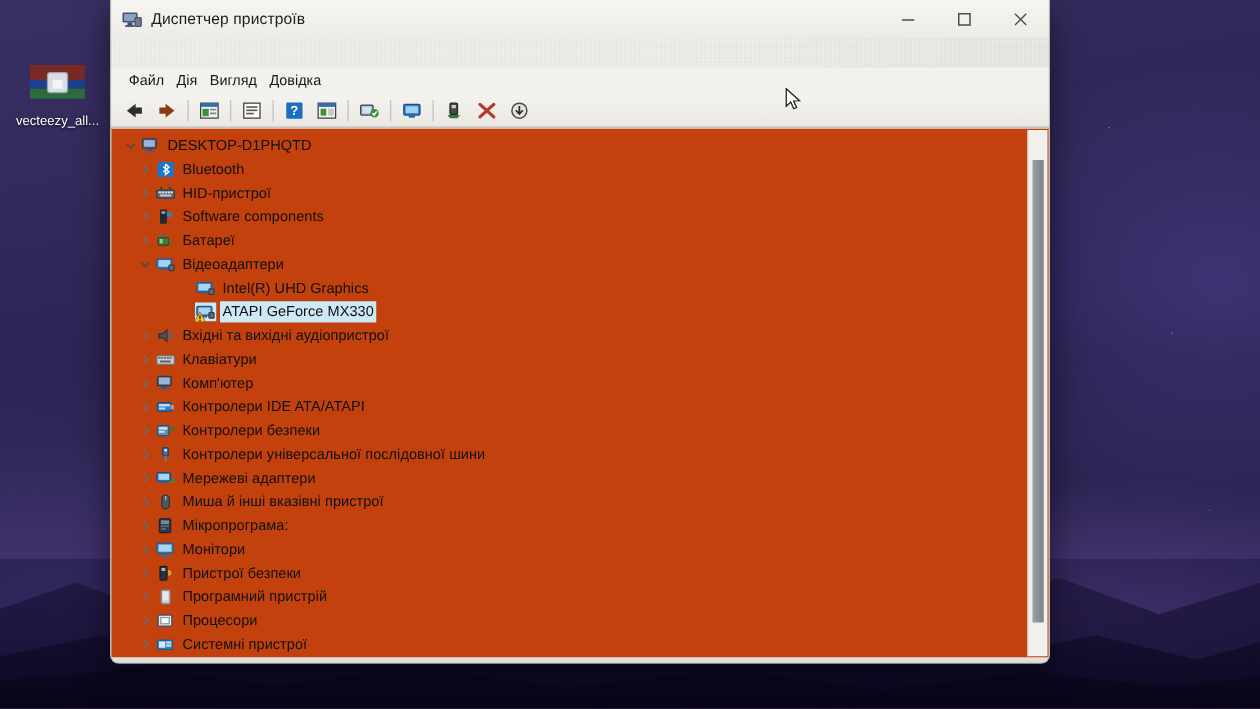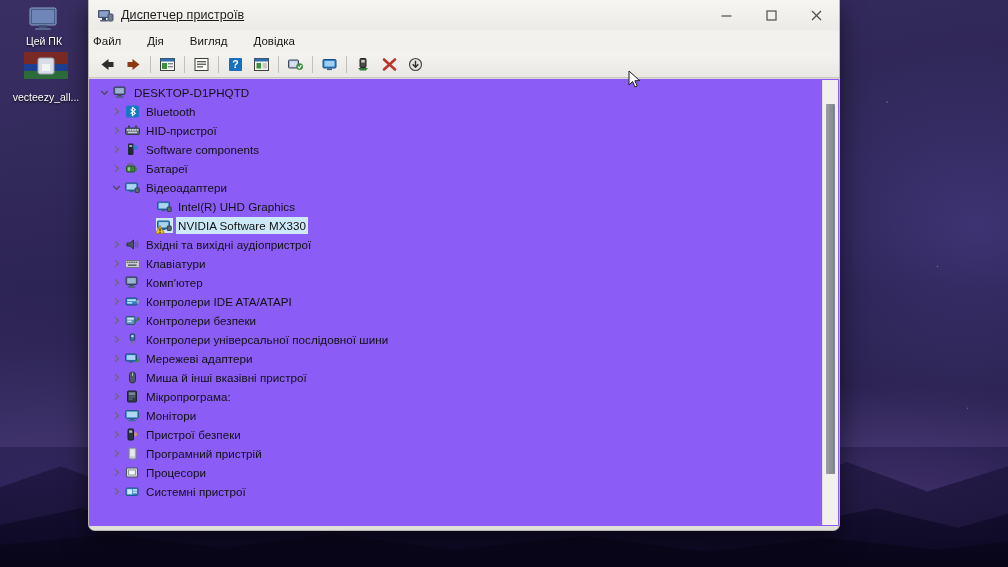--- a/index.html
+++ b/index.html
@@ -73,40 +73,40 @@
       repeating-linear-gradient(90deg, rgba(0,0,0,.030) 0 1px, rgba(255,255,255,.035) 1px 2px),
       repeating-linear-gradient(0deg, rgba(0,0,0,.013) 0 1px, rgba(255,255,255,.015) 1px 3px),
       linear-gradient(120deg, rgba(255,255,255,.22), rgba(0,0,0,0) 45%, rgba(0,0,0,.06));
     mix-blend-mode:multiply; opacity:.85;
   }
 
   
   #titlebar { height:30px; background:linear-gradient(to bottom,#f6f5f2,#ecebe7);
               display:flex; align-items:center; padding-left:8px; flex:0 0 auto; position:relative; z-index:2; }
   #titlebar .tb-icon { width:17px; height:15px; margin-right:7px; flex:0 0 auto; }
-  #window-title { font-size:12.5px; color:#1c1c1c; letter-spacing:.1px;text-decoration:underline; }
+  #window-title { font-size:12.5px; color:#1c1c1c; letter-spacing:.1px; }
   .win-controls { margin-left:auto; display:flex; height:30px; }
   .wc { width:45px; height:30px; display:flex; align-items:center; justify-content:center; }
   .wc svg { opacity:.82; }
 
   
   #menubar { height:22px; background:#f2f1ed; display:flex; align-items:center;
-             padding-left:1px; gap:20px; flex:0 0 auto; position:relative; z-index:2; }
+             padding-left:11px; gap:4px; flex:0 0 auto; position:relative; z-index:2;margin-top:24px; }
   .menu-item { font-size:11.5px; color:#161616; padding:2px 3px; cursor:default; }
 
   
   #toolbar { height:26px; background:linear-gradient(to bottom,#f4f3ef,#e9e8e3);
              border-bottom:1px solid #c9c7c1;
              display:flex; align-items:center; padding-left:6px; gap:1px;
              flex:0 0 auto; position:relative; z-index:2; }
   .tb-btn { width:25px; height:22px; display:flex; align-items:center; justify-content:center; }
   .tb-sep { width:1px; height:17px; background:#c2c0ba; margin:0 3px; }
 
   
-  #tree-pane { flex:1 1 auto; background:#8b5cf6; position:relative; overflow:hidden;
+  #tree-pane { flex:1 1 auto; background:#c2410c; position:relative; overflow:hidden;
                border-top:1px solid #dcdad4; z-index:1; }
   #tree { padding:4px 0 0 6px; position:absolute; left:0; top:0; right:17px; }
   .row { height:19px; display:flex; align-items:center; white-space:nowrap; }
   .row .chev { width:15px; flex:0 0 15px; display:flex; align-items:center; justify-content:center; }
   .row .ico  { width:17px; height:15px; flex:0 0 17px; margin-right:5px; position:relative; }
   .row .lbl  { font-size:11.6px; color:#111; letter-spacing:.05px; }
   .lvl0 { padding-left:2px; }
   .lvl1 { padding-left:14px; }
   .lvl2 { padding-left:46px; }
   .row.selected .lbl { background:#cde8f7; box-shadow:0 0 0 2px #cde8f7; }
@@ -127,31 +127,20 @@
 </head>
 <body>
 
 <div id="desktop">
   <div class="stars"></div>
   <div class="mist"></div>
   <div class="ridge r1"></div>
   <div class="ridge r2"></div>
   <div class="ridge r3"></div>
 
-  <div class="dk-icon" id="icon-this-pc">
-    <span class="glyph">
-      <svg viewBox="0 0 34 26" width="34" height="26">
-        <rect x="3" y="2" width="26" height="17" rx="1.5" fill="#4a5d86" stroke="#8fa6cf" stroke-width="1"></rect>
-        <rect x="5" y="4" width="22" height="13" fill="#6f86b8"></rect>
-        <rect x="12" y="19" width="8" height="3" fill="#3e4f73"></rect>
-        <rect x="8" y="22" width="16" height="2" rx="1" fill="#54668f"></rect>
-      </svg>
-    </span>
-    <span class="dk-label">Цей ПК</span>
-  </div>
 
   <div class="dk-icon" id="icon-vecteezy">
     <span class="glyph">
       <svg viewBox="0 0 52 42" width="52" height="42">
         <rect x="4" y="6" width="44" height="12" fill="#7a2a24"></rect>
         <rect x="4" y="18" width="44" height="7" fill="#1e3f8f"></rect>
         <rect x="4" y="25" width="44" height="8" fill="#2e6b3a"></rect>
         <rect x="18" y="12" width="16" height="16" rx="2" fill="#d9dde6" stroke="#9aa2b2"></rect>
         <rect x="22" y="18" width="8" height="7" fill="#f2f4f8"></rect>
       </svg>
@@ -387,21 +376,21 @@
           <span class="ico"><svg viewBox="0 0 17 15" width="17" height="15">
               <rect x="1.5" y="3" width="12" height="7.5" rx="1" fill="#3f83bf" stroke="#255a8a"></rect>
               <rect x="2.8" y="4.1" width="9.4" height="5.3" fill="#a9d3ef"></rect>
               <rect x="5.5" y="10.5" width="4" height="1.6" fill="#2d628f"></rect>
               <rect x="11.2" y="8" width="4" height="4.5" rx=".6" fill="#5c6b7a" stroke="#333c46"></rect>
             </svg><svg width="10" height="9" viewBox="0 0 10 9" style="position:absolute;left:-1px;bottom:-1px">
               <path d="M5 0.6 L9.4 8.4 L0.6 8.4 Z" fill="#f2c431" stroke="#8a6c12" stroke-width=".7"></path>
               <rect x="4.4" y="3.3" width="1.2" height="2.9" fill="#3a2d06"></rect>
               <rect x="4.4" y="6.8" width="1.2" height="1.1" fill="#3a2d06"></rect>
             </svg></span>
-          <span class="lbl">NVIDIA Software MX330</span>
+          <span class="lbl">ATAPI GeForce MX330</span>
         </div>
         <div class="row lvl1">
           <span class="chev">
             <svg width="9" height="9" viewBox="0 0 9 9">
               <path d="M3 1.3 L6.4 4.5 L3 7.7" stroke="#6b6b6b" stroke-width="1.2" fill="none"></path>
             </svg>
           </span>
           <span class="ico"><svg viewBox="0 0 17 15" width="17" height="15">
               <path d="M3 6 L6 6 L9.5 3 L9.5 12 L6 9 L3 9 Z" fill="#4b5562" stroke="#2b323b"></path>
               <path d="M11 5.2 Q13 7.5 11 9.8" stroke="#5b6775" stroke-width="1.1" fill="none"></path>

